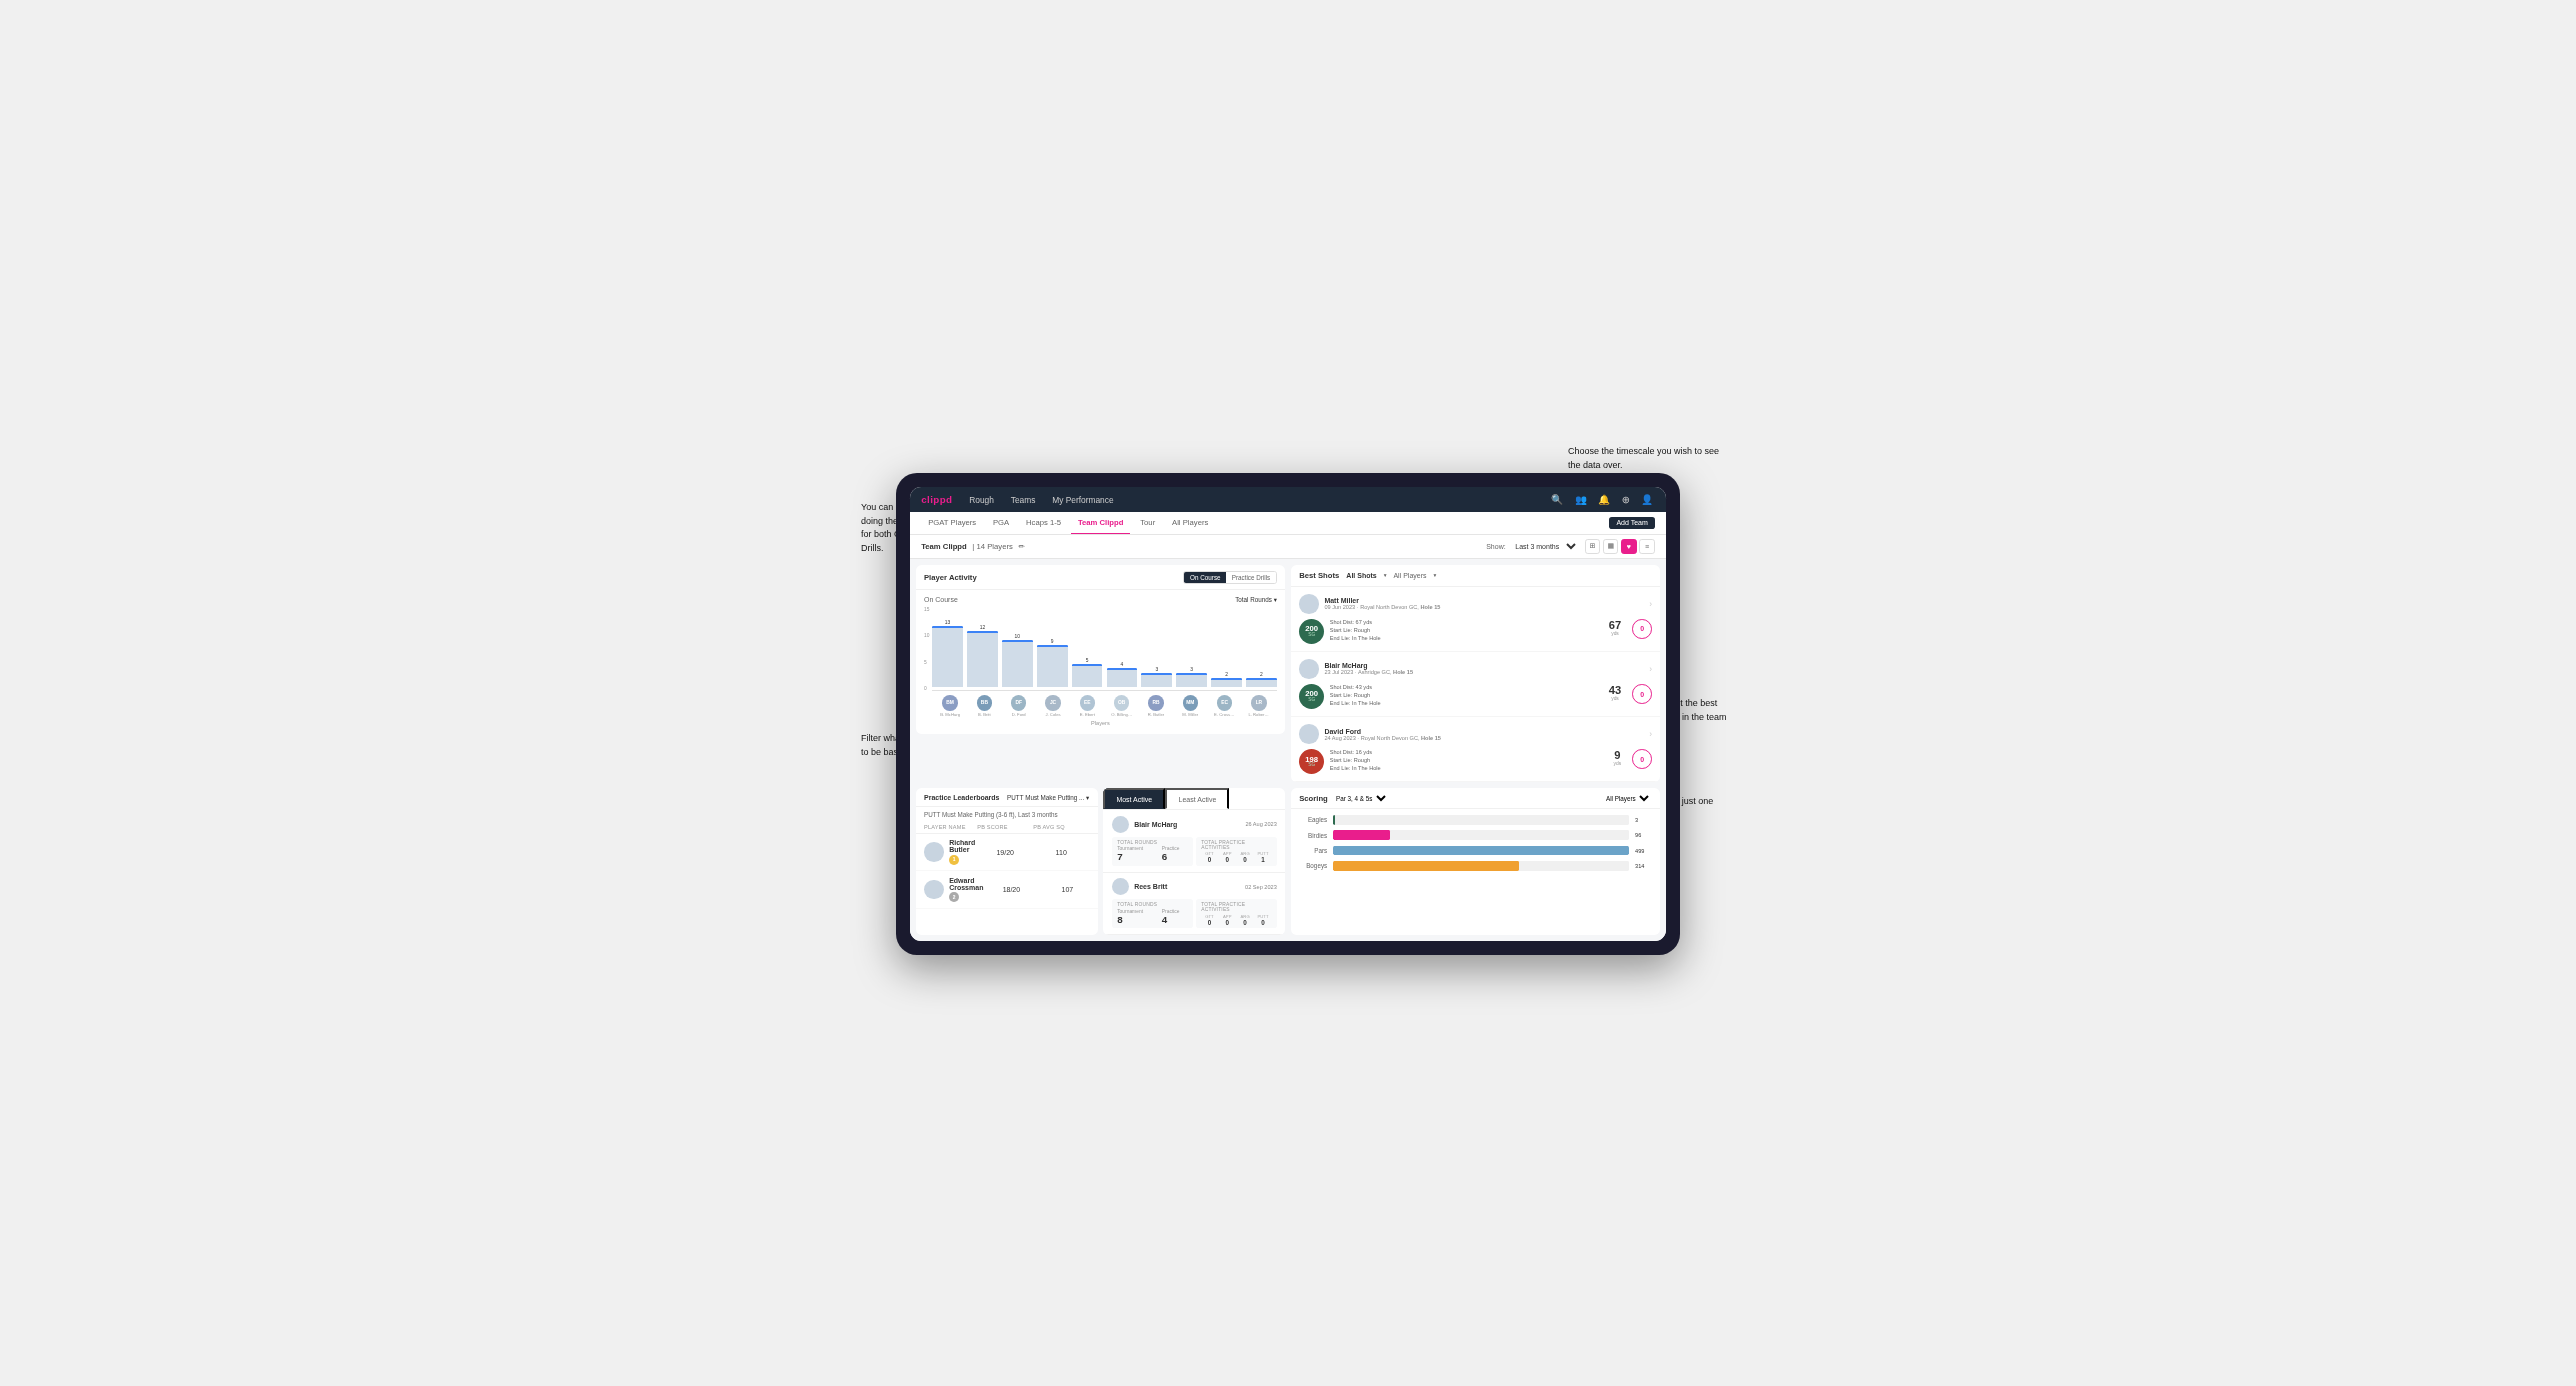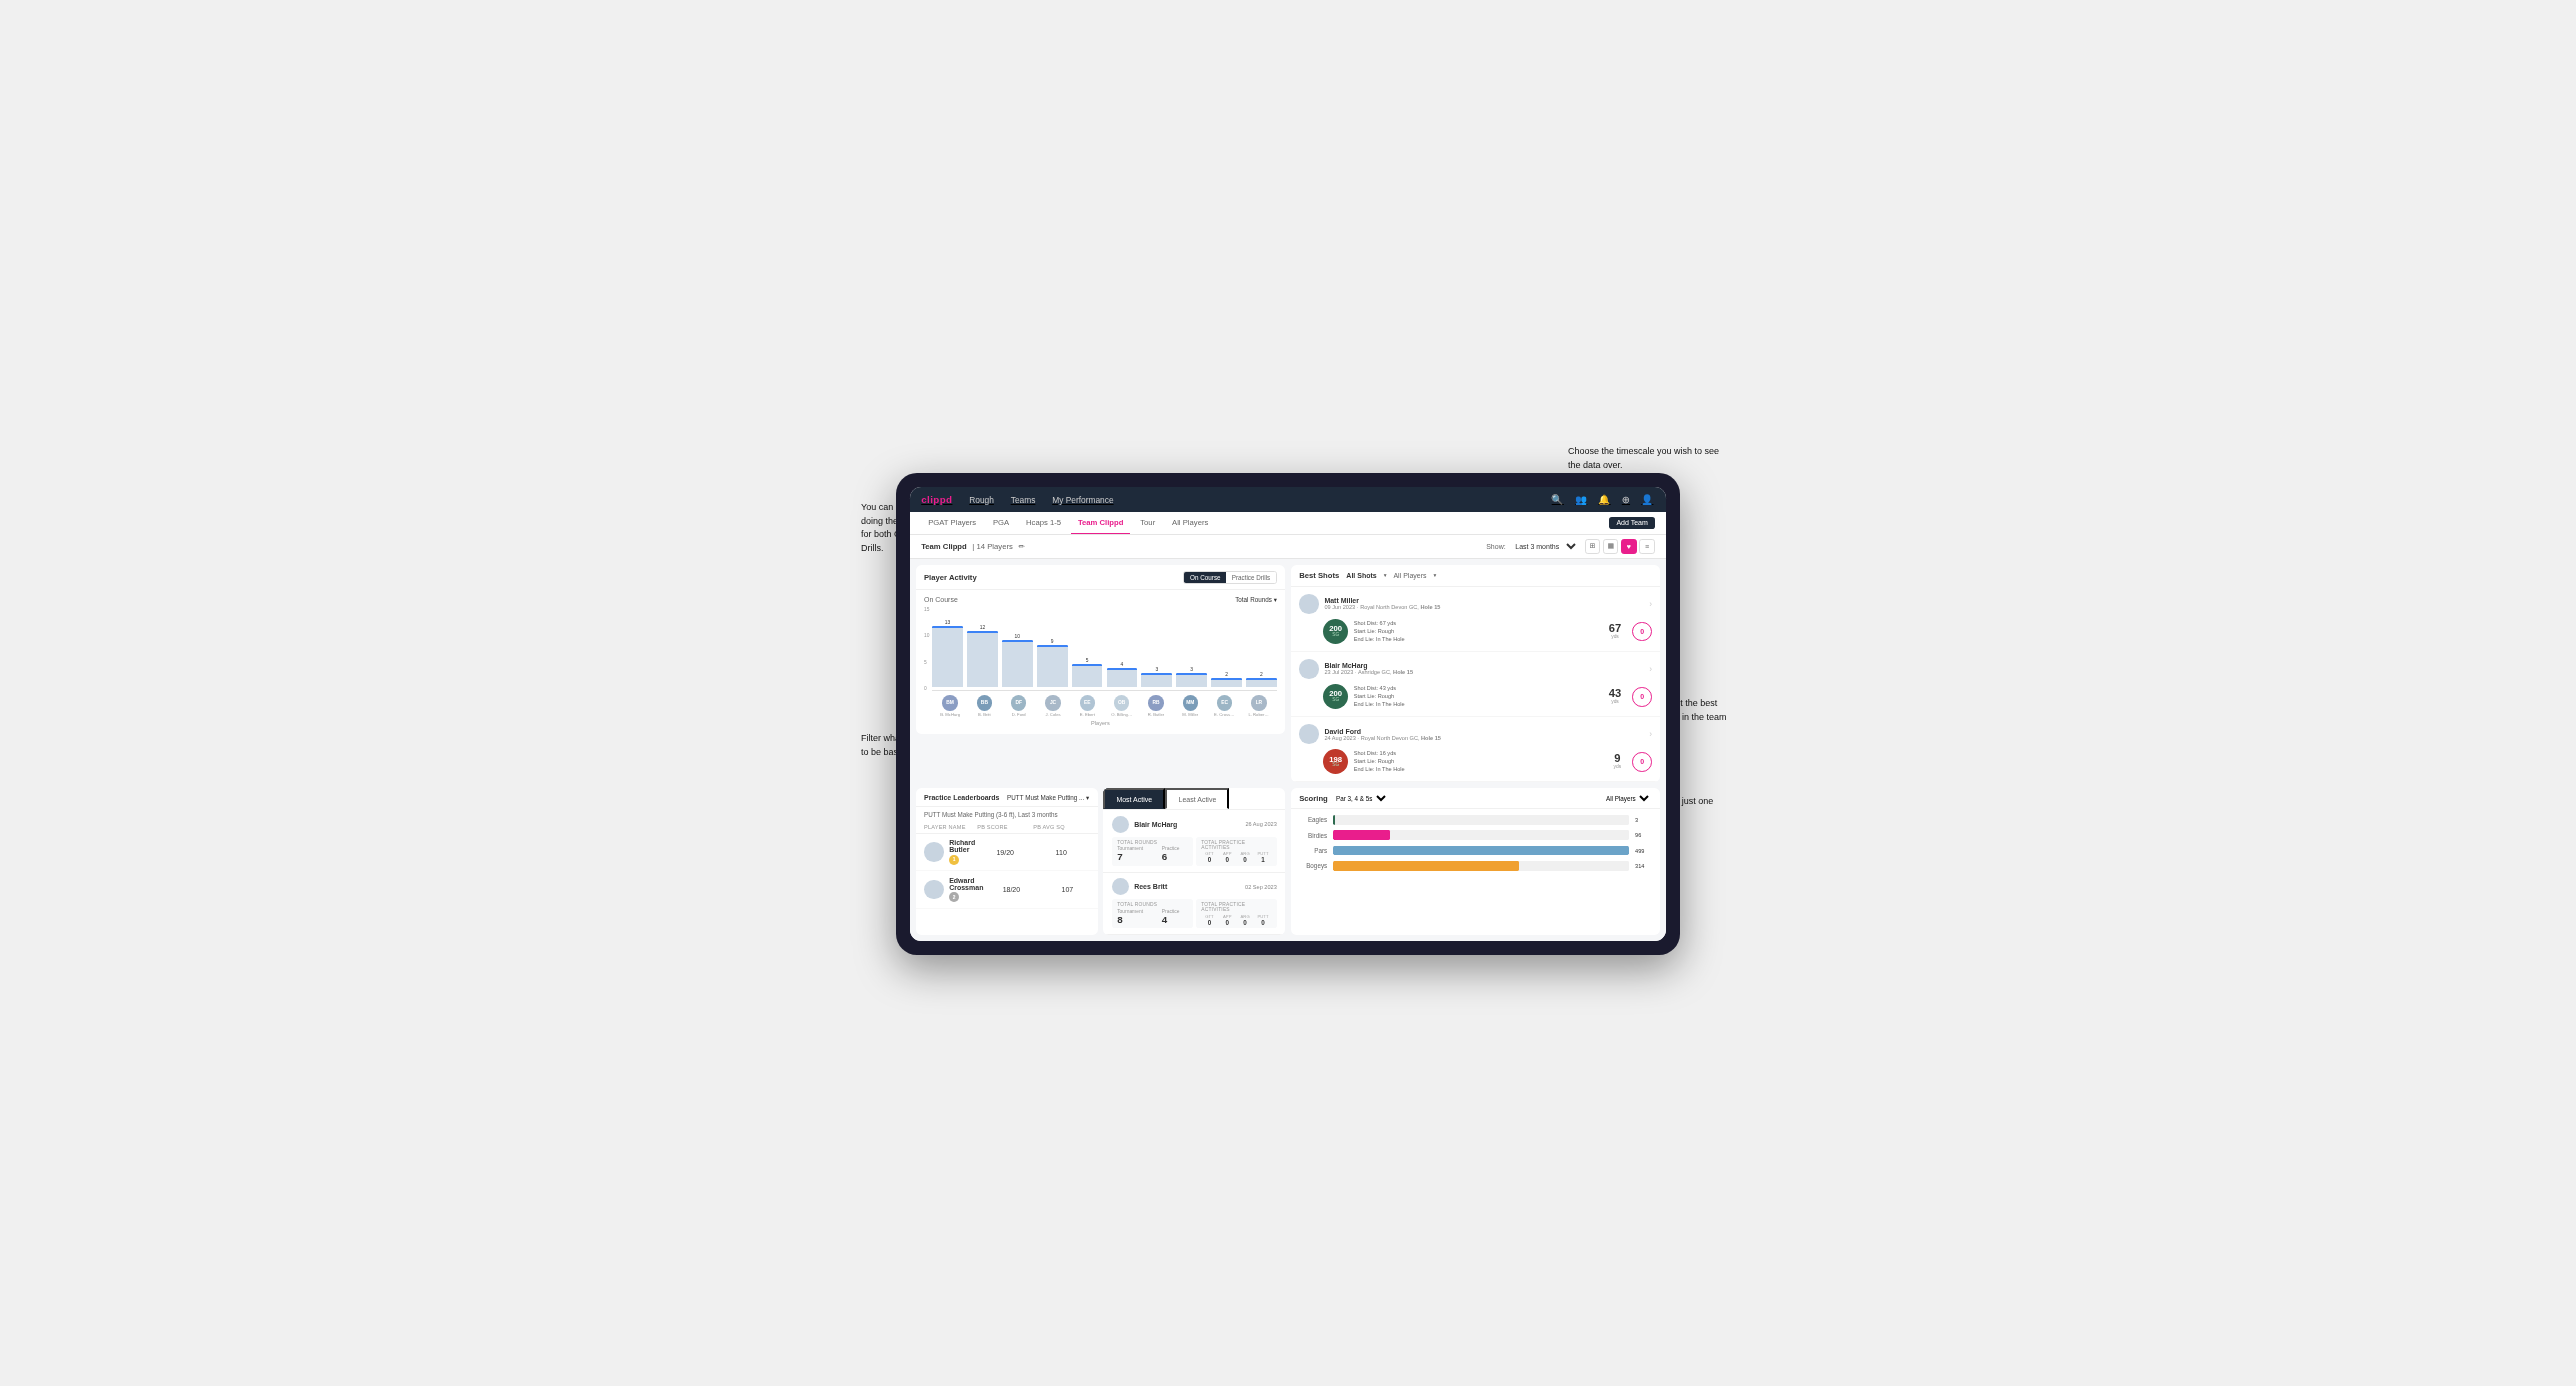--- a/index.html
+++ b/index.html
@@ -69,21 +69,20 @@
       overflow: hidden;
     }
 
     
     .top-nav {
       background: #1e2a3a;
       display: flex;
       align-items: center;
       padding: 5.6px 11.2px;
       gap: 14px;
-      text-decoration: underline;
     }
     .nav-logo {
       color: #e91e8c;
       font-weight: 700;
       font-size: 9.8px;
       letter-spacing: 0.4px;
     }
     .nav-items {
       display: flex;
       gap: 11.2px;
@@ -414,23 +413,21 @@
       font-size: 5.6px;
       color: #888;
     }
     .chevron-right {
       font-size: 8.4px;
       color: #ccc;
     }
 
     .shot-details {
       display: flex;
-      align-items: center;
       gap: 5.6px;
-      margin-left: 24px;
     }
     .shot-badge {
       width: 25px;
       height: 25px;
       border-radius: 50%;
       background: #2d6a4f;
       display: flex;
       flex-direction: column;
       align-items: center;
       justify-content: center;

